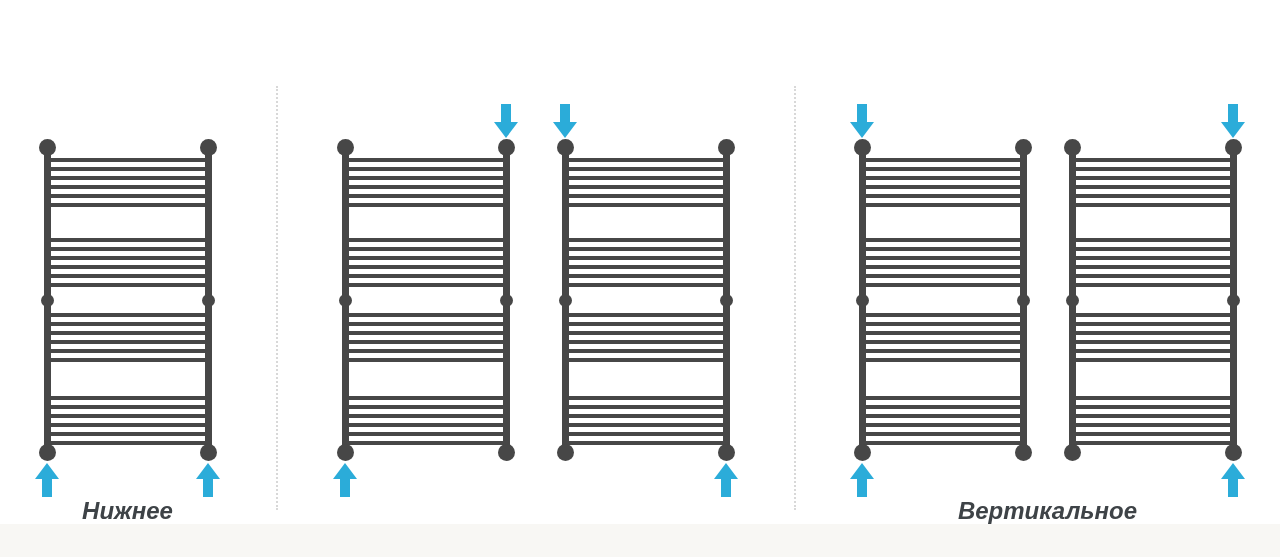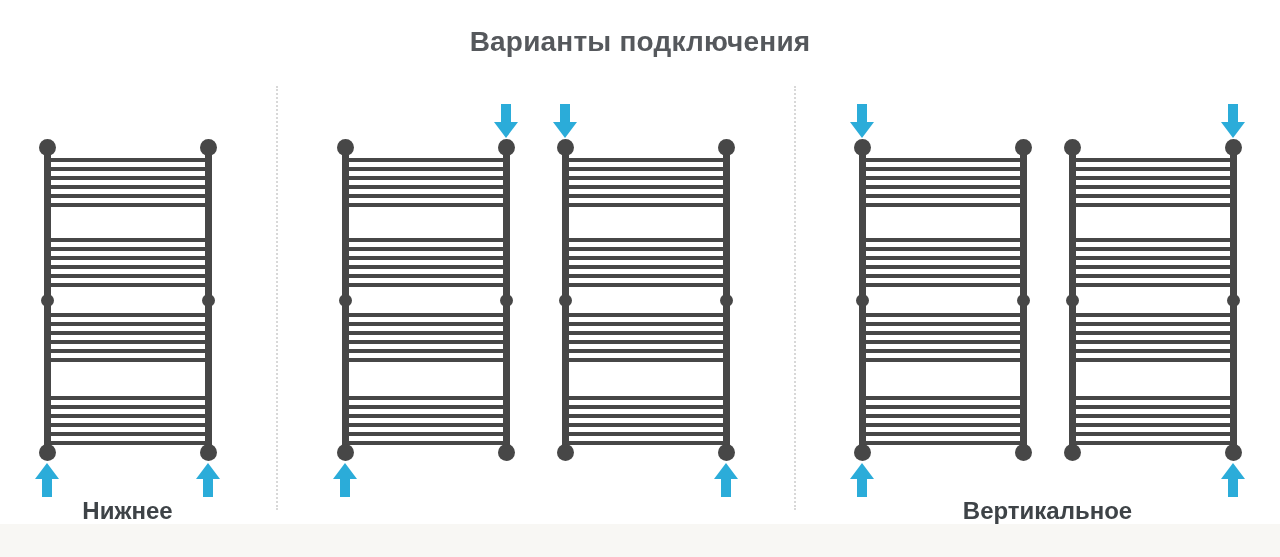--- a/index.html
+++ b/index.html
@@ -33,20 +33,21 @@
   .footer-strip{
     position:absolute;left:0;top:524px;width:100%;height:33px;
     background:var(--footer-strip);
   }
   .section-label{
     position:absolute;top:497px;
     transform:translateX(-50%);
     font-size:24px;font-weight:600;
     color:var(--label-text);
     white-space:nowrap;
+    font-style:italic;
   }
   .radiator{
     position:absolute;top:140px;width:168px;height:321px;
   }
   .post{
     position:absolute;top:8px;width:7px;height:305px;
     background:var(--radiator);border-radius:3px;
   }
   .post.left{left:0}
   .post.right{right:0}
@@ -73,21 +74,20 @@
     border-left:12px solid transparent;
     border-right:12px solid transparent;
   }
   .arrow.down .head{border-top:16px solid var(--arrow-blue);}
   .arrow.up .head{border-bottom:16px solid var(--arrow-blue);}
 </style>
 </head>
 <body>
 
 <div class="stage" id="stage">
-  <div class="title">Варианты подключения</div>
 
   <div class="separator" style="left:276px"></div>
   <div class="separator" style="left:794px"></div>
 
   <div class="section-label" style="left:127.5px">Нижнее</div>
   <div class="section-label" style="left:1047.5px">Вертикальное</div>
 
   <div class="footer-strip"></div>
 <div class="radiator" style="left: 43.5px;">
       <div class="post left"></div>

